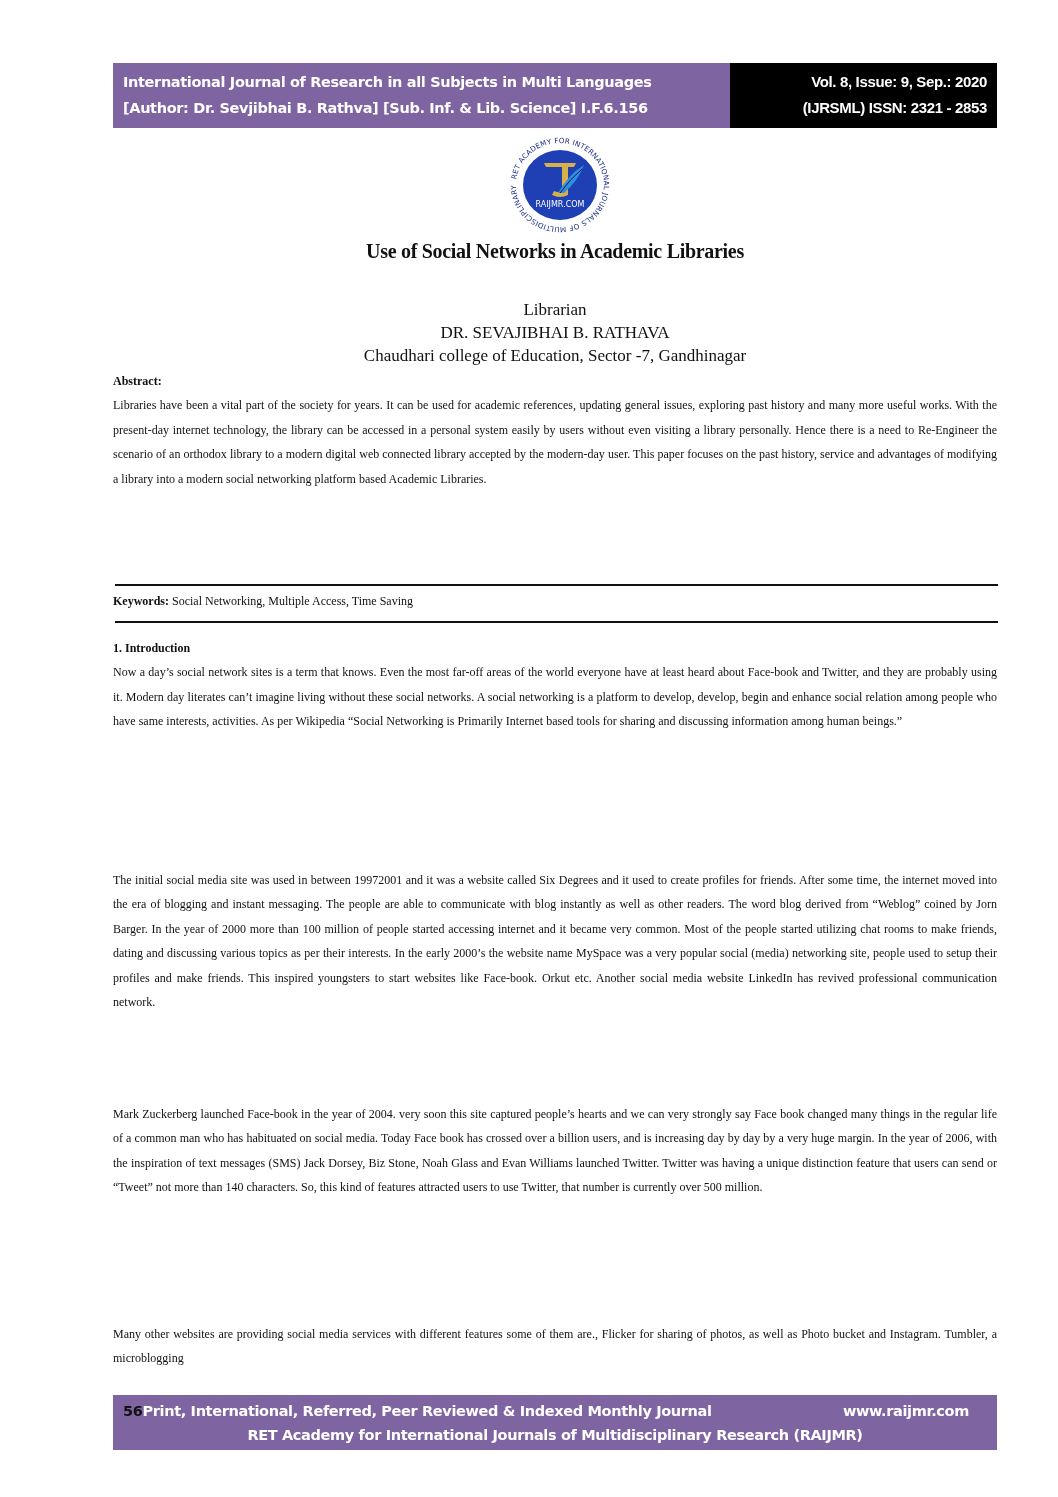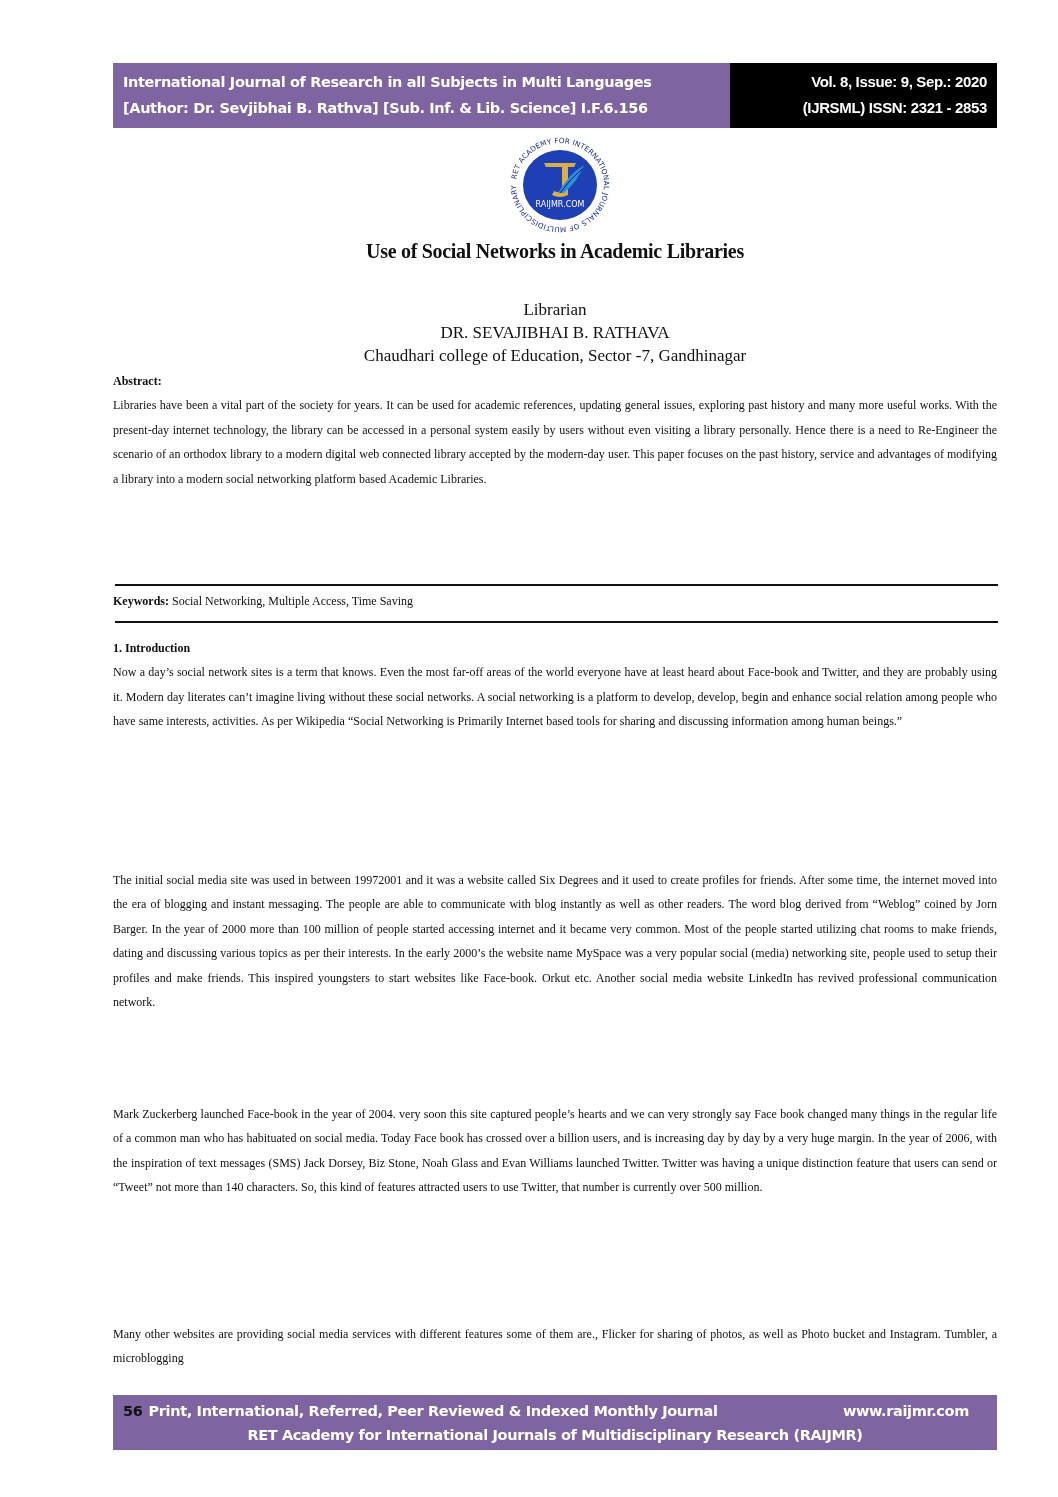--- a/index.html
+++ b/index.html
@@ -24,21 +24,21 @@
 
   .text { position: absolute; left: 113px; width: 884px; font-size: 12px; line-height: 24.4px; text-align: justify; }
   .text p { margin: 0; }
   .h { font-weight: bold; }
 
   .rule { position: absolute; left: 115px; width: 883px; height: 2px; background: #111; }
 
   .ftr { position: absolute; top: 1395px; left: 113px; width: 884px; height: 55px; background: #7f64a2;
     color: #ffffff; font-family: "DejaVu Sans", sans-serif; font-weight: bold; font-size: 14.5px; letter-spacing: -0.35px; }
   .ftr-row1 { position: absolute; top: 4px; left: 10px; right: 28px; height: 24px; line-height: 24px; white-space: nowrap; }
-  .ftr-pg { color: #111; margin-right: 6px; }
+  .ftr-pg { color: #111; }
   .ftr-url { position: absolute; right: 0; top: 0; }
   .ftr-row2 { position: absolute; top: 28px; left: 0; right: 0; text-align: center; line-height: 24px; white-space: nowrap; }
 </style>
 </head>
 <body>
 
 <div class="page">
 
   <div class="hdr">
     <div class="hdr-left">

